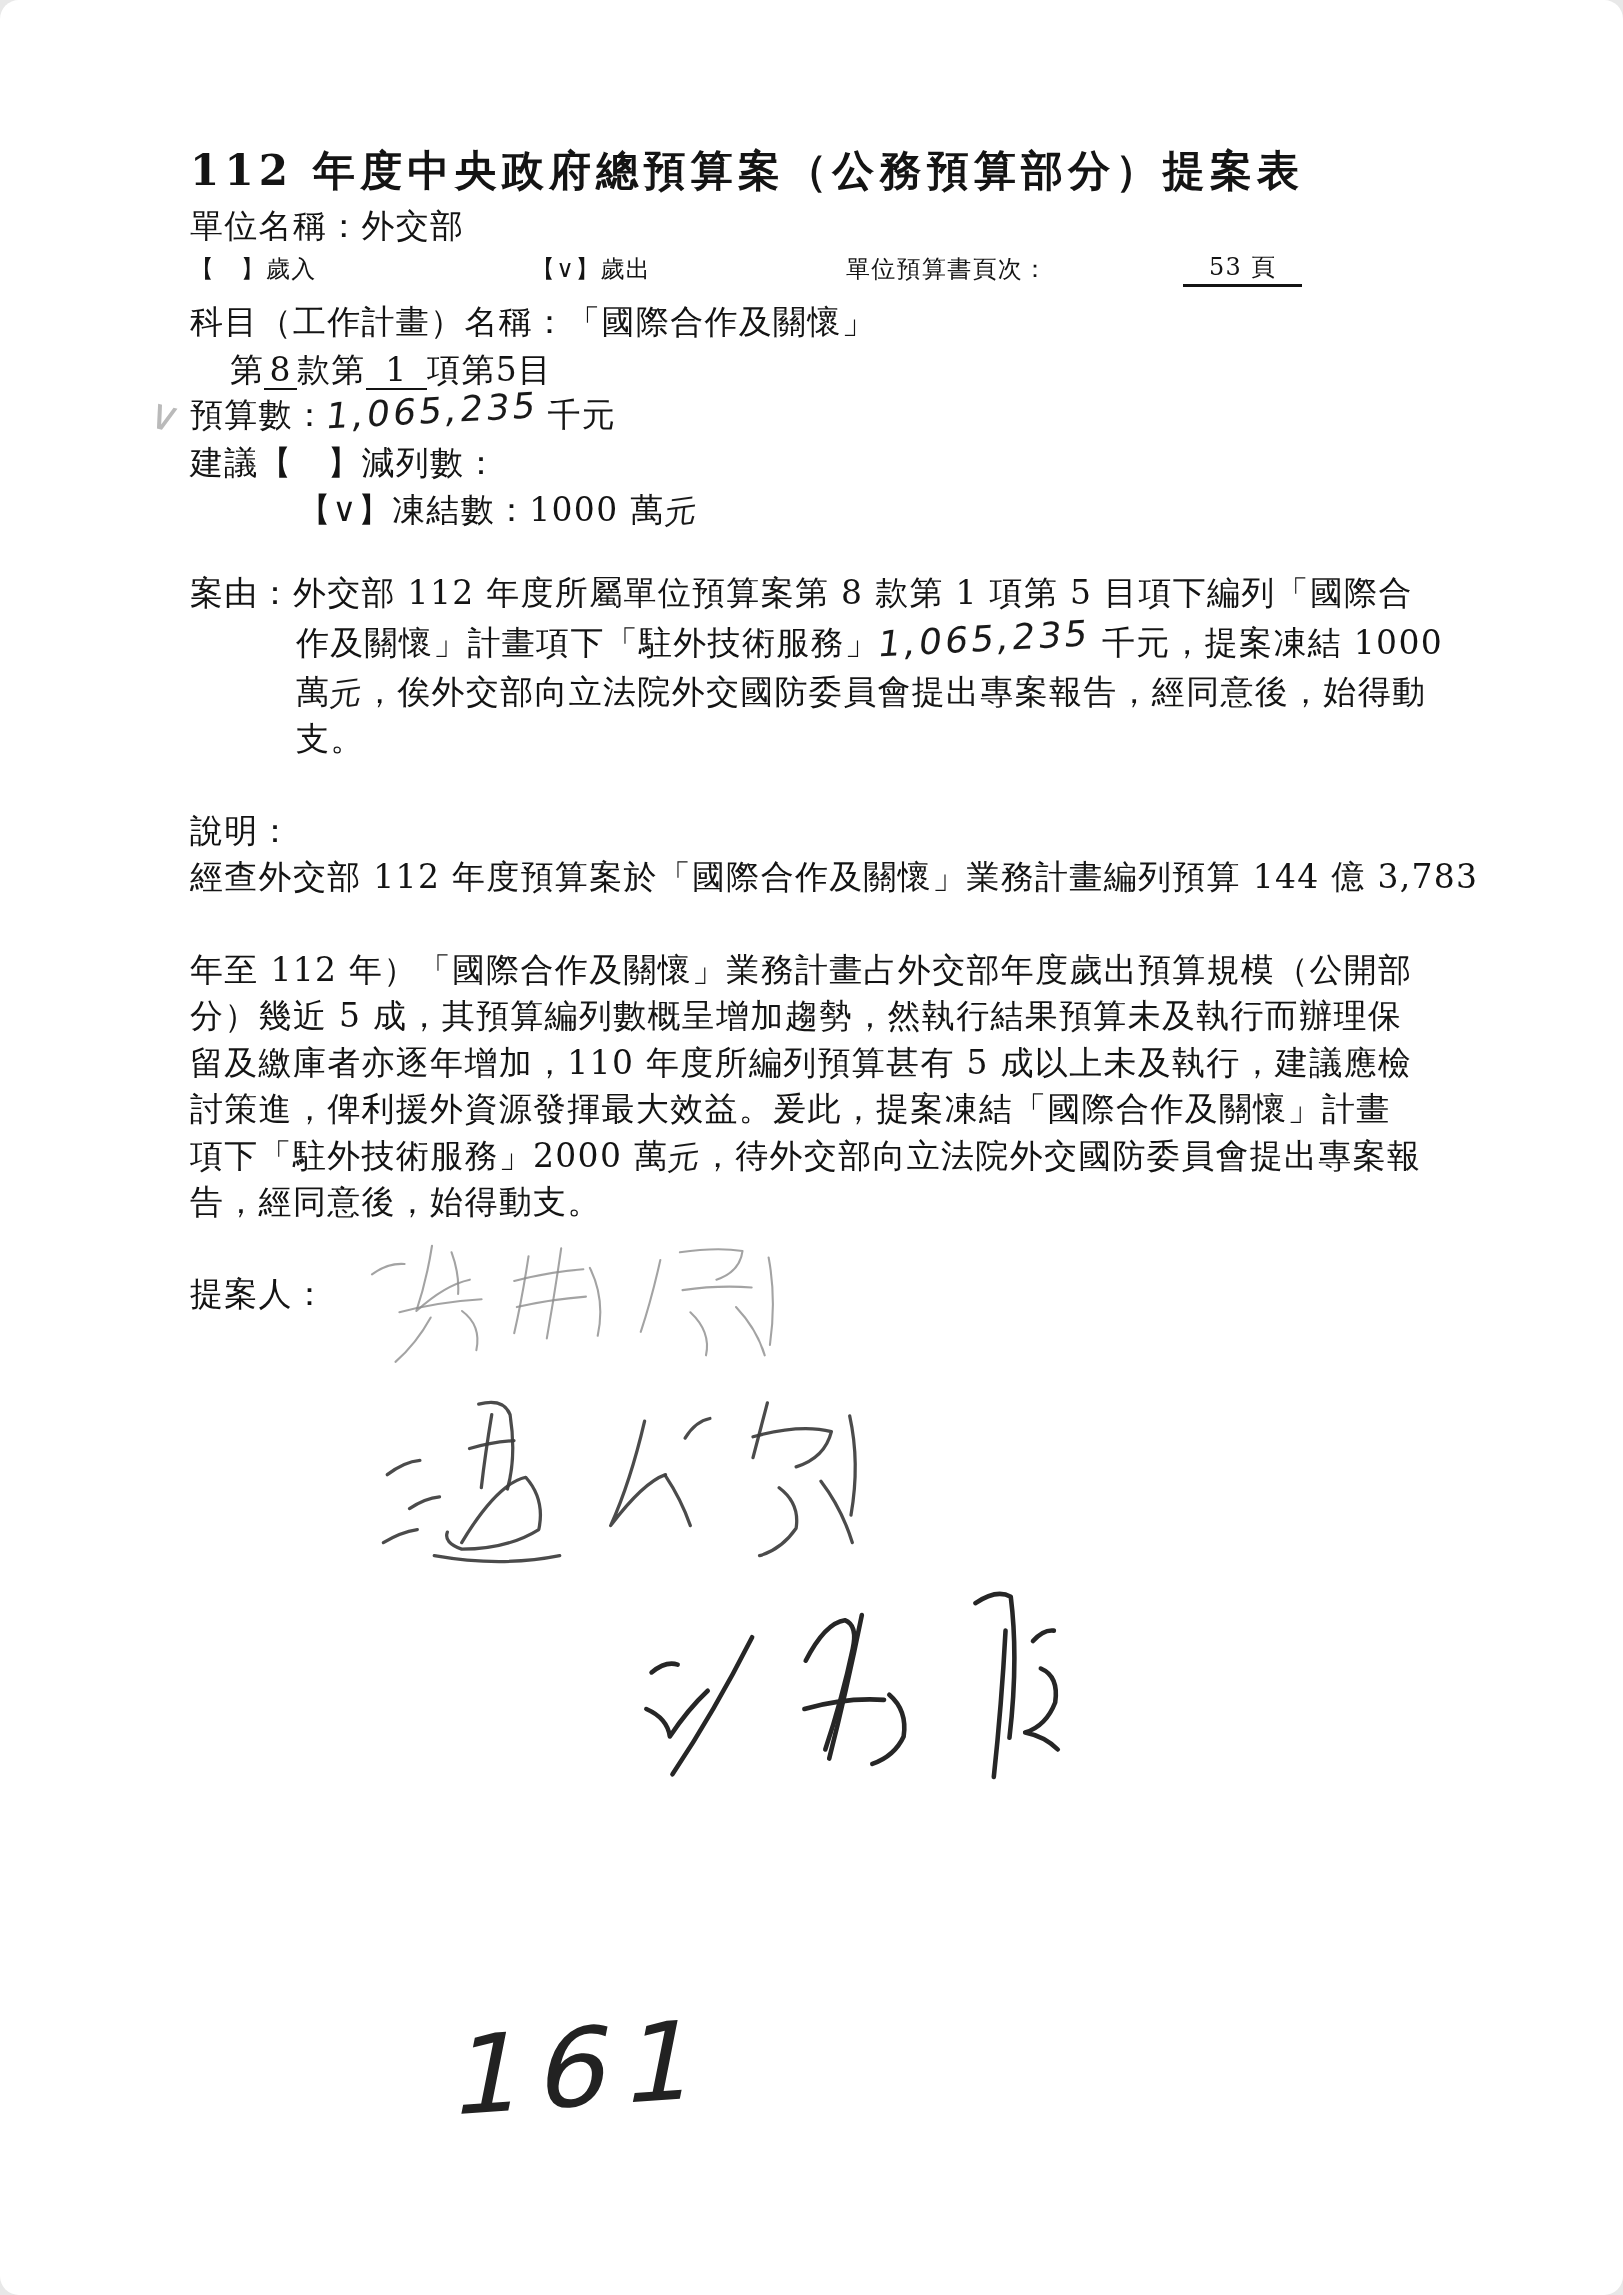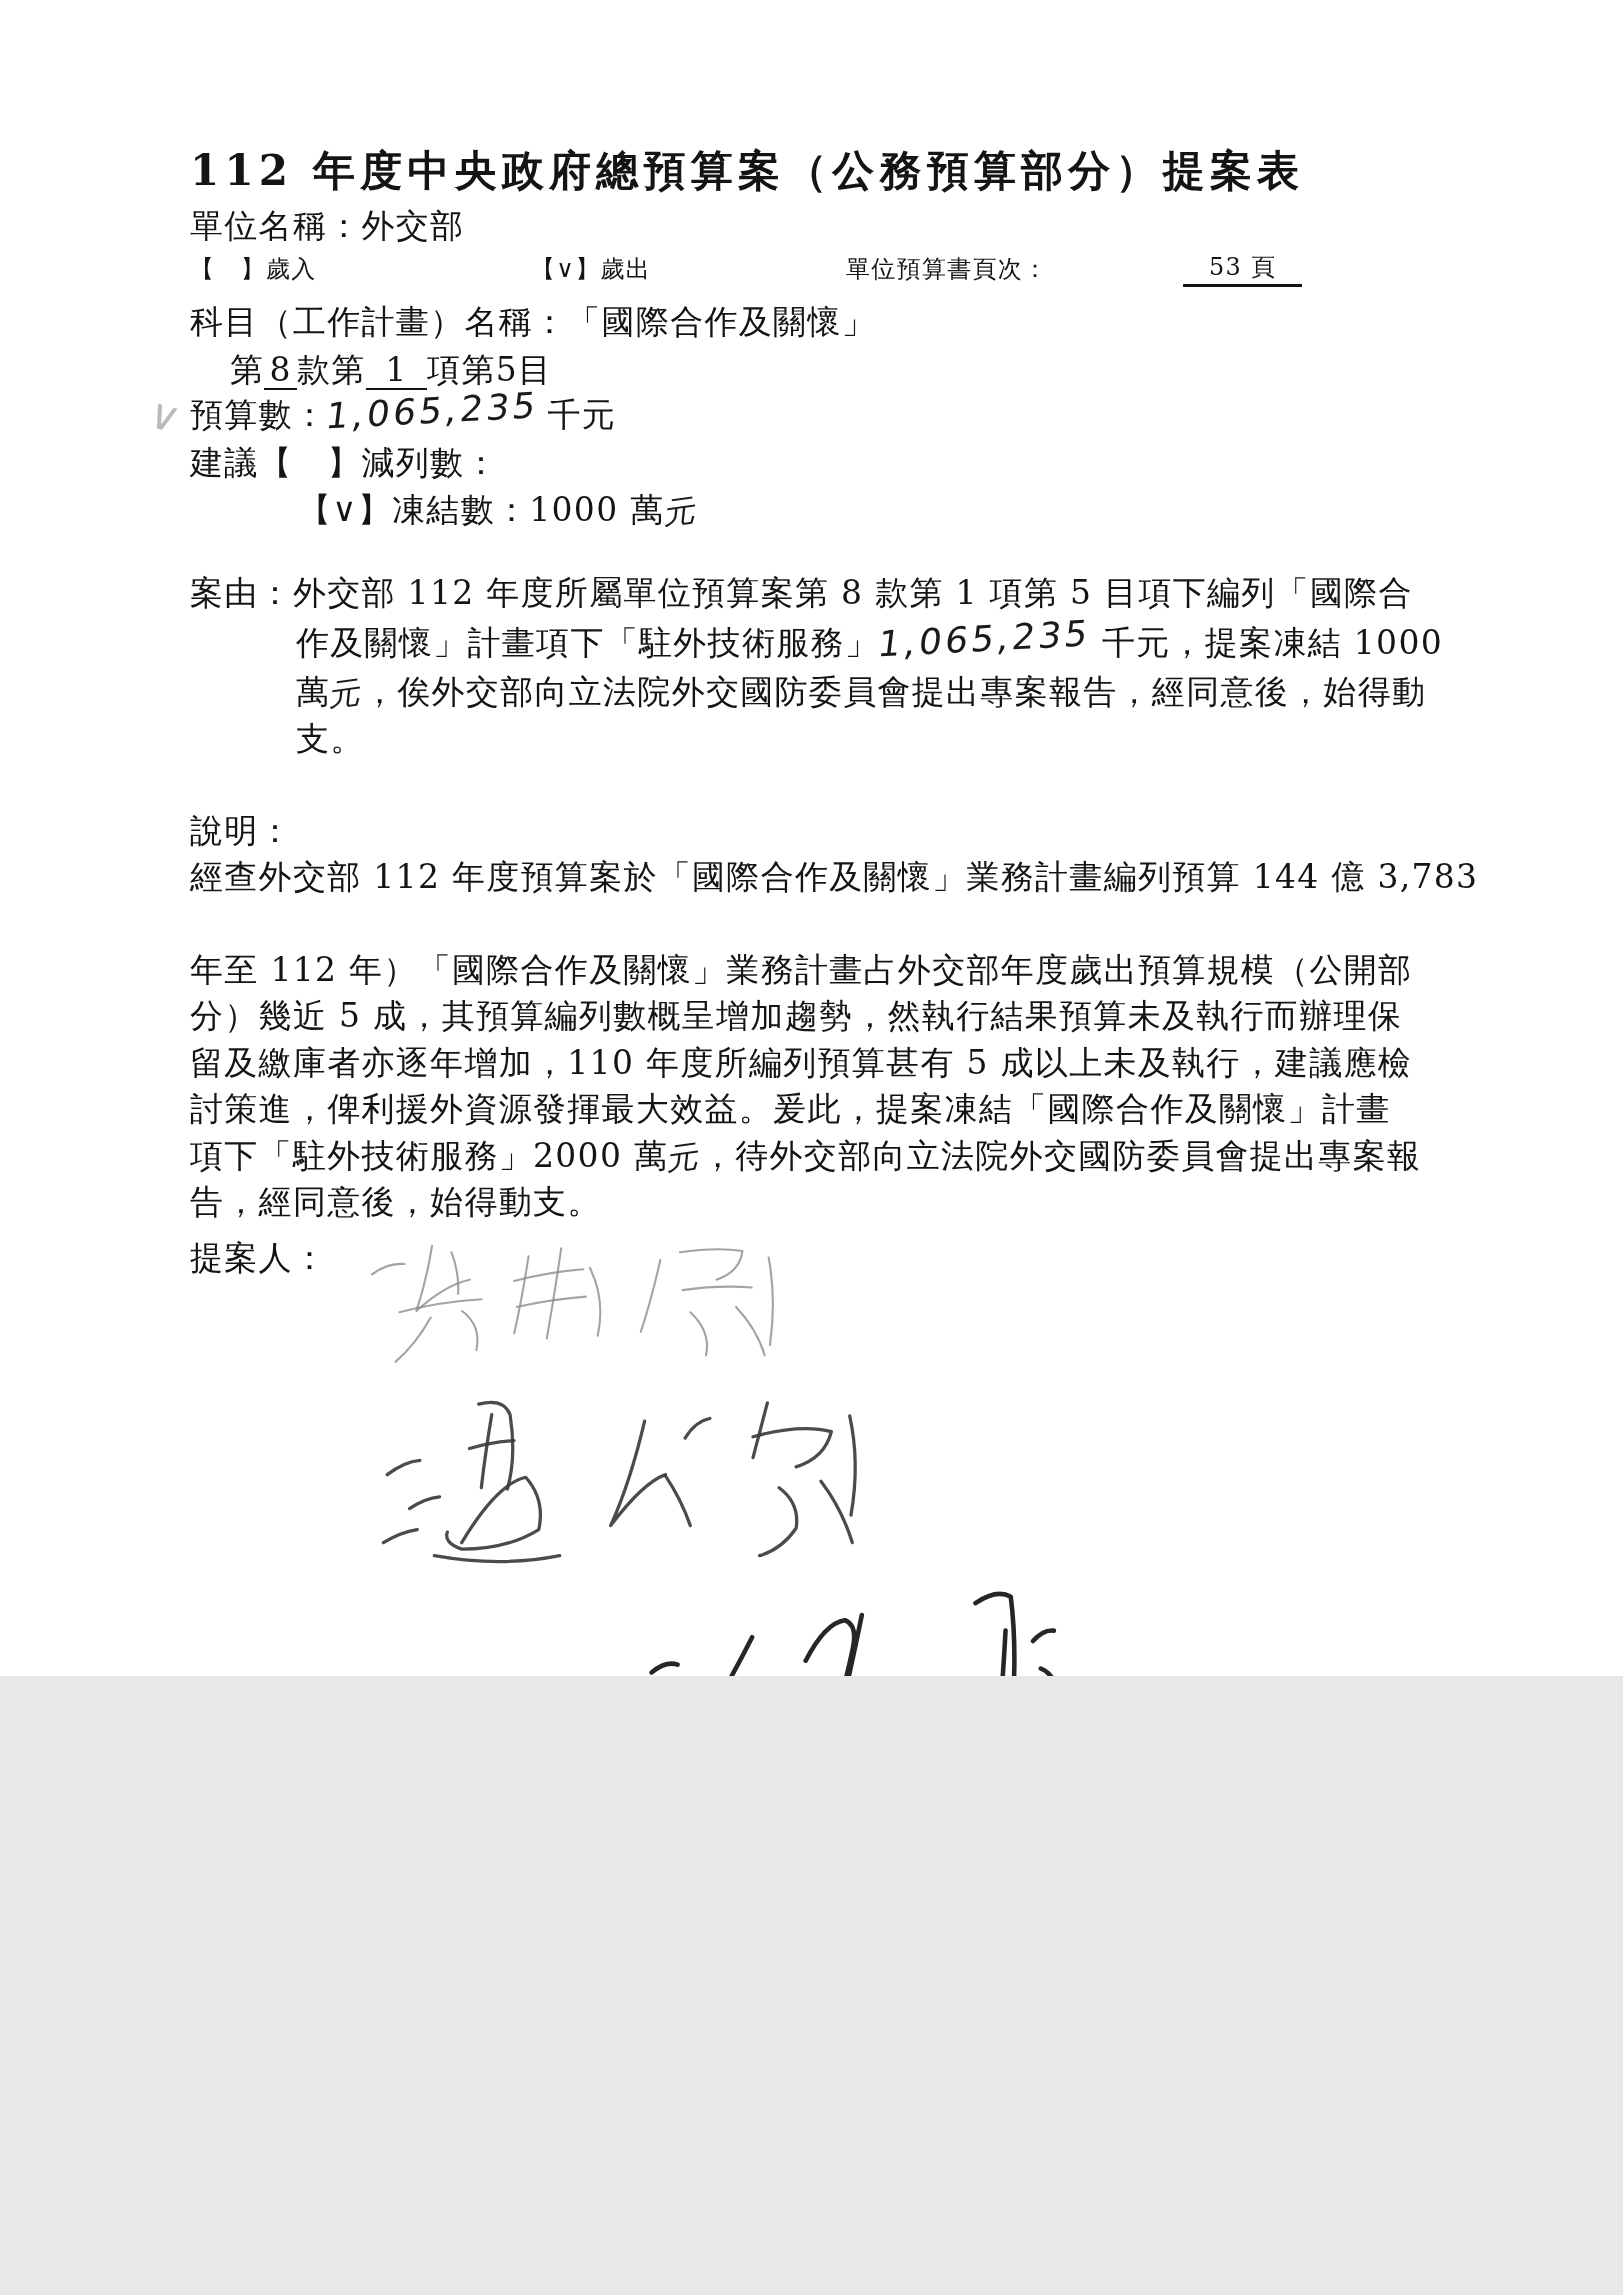--- a/index.html
+++ b/index.html
@@ -1,23 +1,24 @@
 <!DOCTYPE html>
 <html style="font-size:10.5px"><head>
 <meta charset="utf-8">
 <style>
   html,body{margin:0;padding:0;}
   body{background:#e8e8e8;}
   #page{
     position:relative;
-    width:1623px;height:1676px;
+    width:1623px;height:2295px;
     background:#ffffff;
     overflow:hidden;
     font-family:"DejaVu Serif", serif;
     color:#141414;
+    border-radius:19px;
   }
   .line{position:absolute;white-space:nowrap;font-size:33px;letter-spacing:1.3px;}
   .title{font-size:42px;font-weight:bold;letter-spacing:5.2px;}
   .seg{position:absolute;white-space:nowrap;font-size:24px;letter-spacing:1.3px;}
   .u{display:inline-block;border-bottom:2.6px solid #141414;line-height:1.05;}
   .u-narrow{padding:0 5.2px;}
   .u-wide{padding:0 19.6px;}
   .u-page{padding:0 26px 3.9px 26px;border-bottom:3.3px solid #141414;}
   
   .hw{
@@ -104,21 +105,21 @@
   <div class="line" style="left:190px;top:855px;">經查外交部 112 年度預算案於「國際合作及關懷」業務計畫編列預算 144 億 3,783</div>
   <div class="line" style="left:190px;top:948px;">年至 112 年）「國際合作及關懷」業務計畫占外交部年度歲出預算規模（公開部</div>
   <div class="line" style="left:190px;top:994px;">分）幾近 5 成，其預算編列數概呈增加趨勢，然執行結果預算未及執行而辦理保</div>
   <div class="line" style="left:190px;top:1041px;">留及繳庫者亦逐年增加，110 年度所編列預算甚有 5 成以上未及執行，建議應檢</div>
   <div class="line" style="left:190px;top:1087px;">討策進，俾利援外資源發揮最大效益。爰此，提案凍結「國際合作及關懷」計畫</div>
   <div class="line" style="left:190px;top:1134px;">
     <span>項下「駐外技術服務」2000 萬</span><span class="hw-yuan">元</span><span>，待外交部向立法院外交國防委員會提出專案報</span>
   </div>
   <div class="line" style="left:190px;top:1180px;">告，經同意後，始得動支。</div>
 
-  <div class="line" style="left:190px;top:1236px;text-align:center;">提案人：</div>
+  <div class="line" style="left:190px;top:1272px;text-align:center;">提案人：</div>
 
   <svg class="sig sig1" style="left:353px;top:1234px;" width="432" height="137" viewBox="0 0 660 210">
     <path d="M28,62 Q52,44 78,46"></path>
     <path d="M120,18 Q112,70 96,118 Q140,78 178,70"></path>
     <path d="M70,120 Q130,104 196,100"></path>
     <path d="M150,28 Q162,60 160,92"></path>
     <path d="M118,128 Q96,168 64,196"></path>
     <path d="M166,118 Q196,140 188,178"></path>
     <path d="M268,34 Q258,100 246,152"></path>
     <path d="M318,22 Q308,92 296,160"></path>

